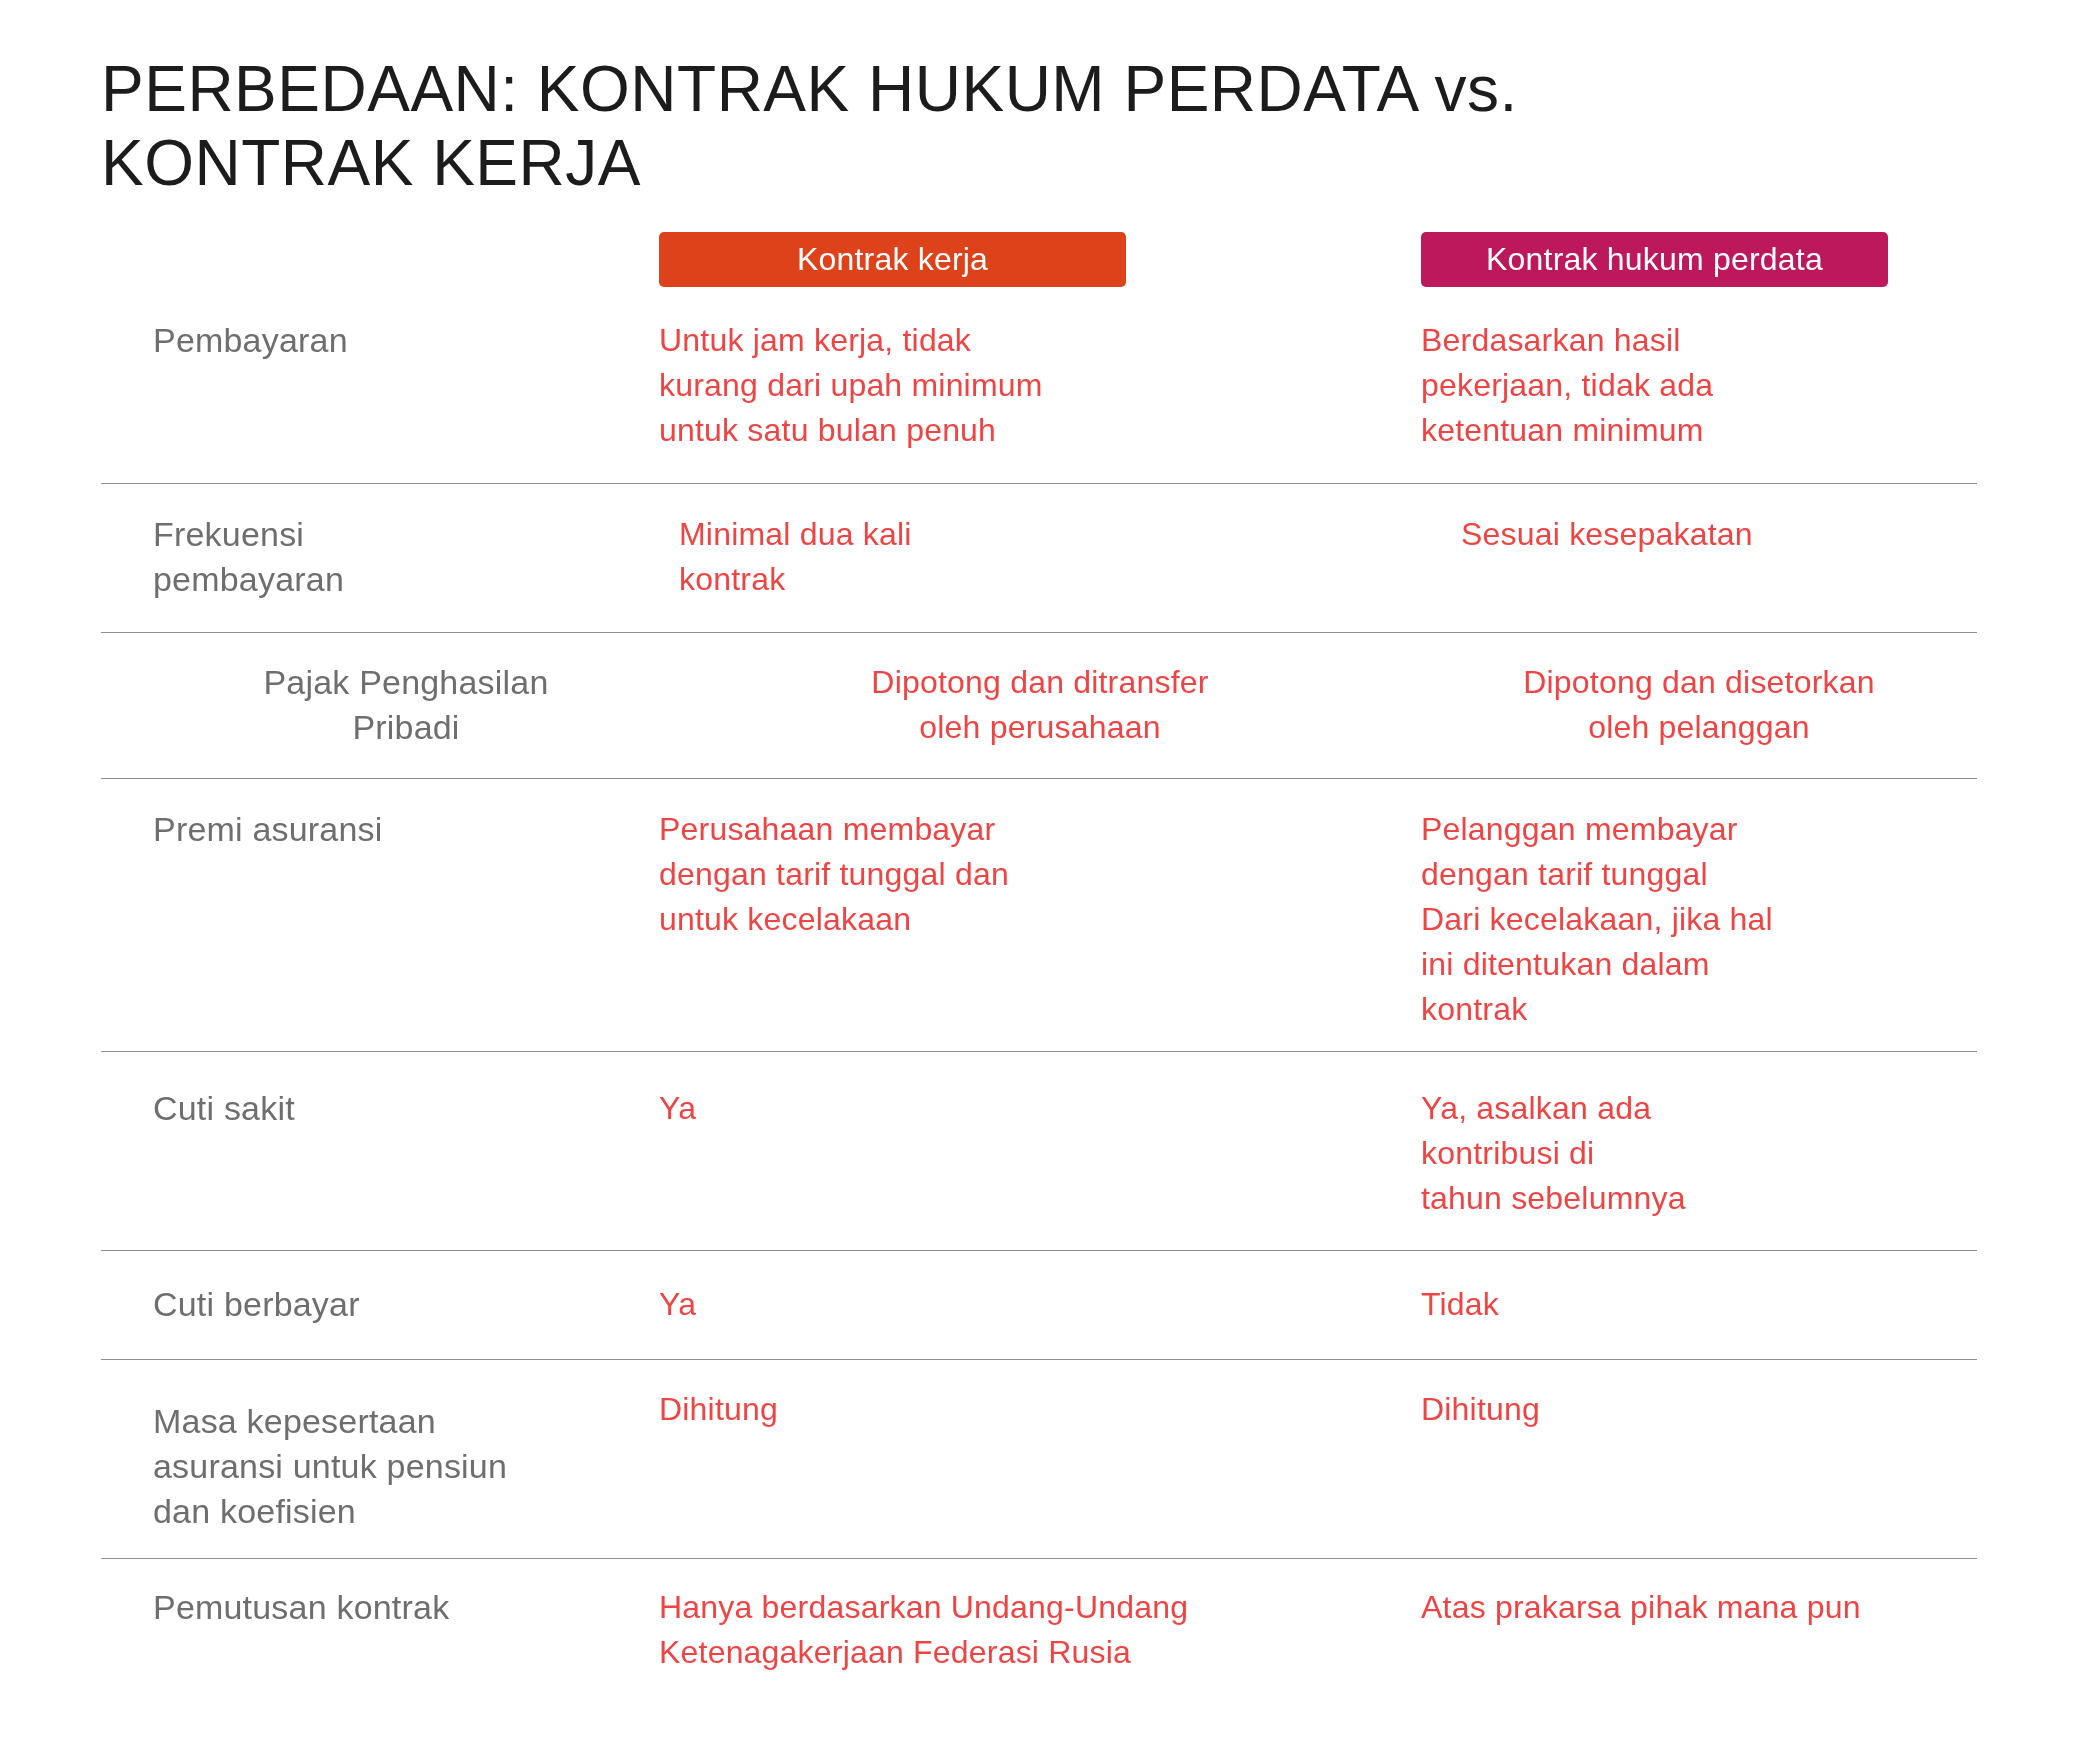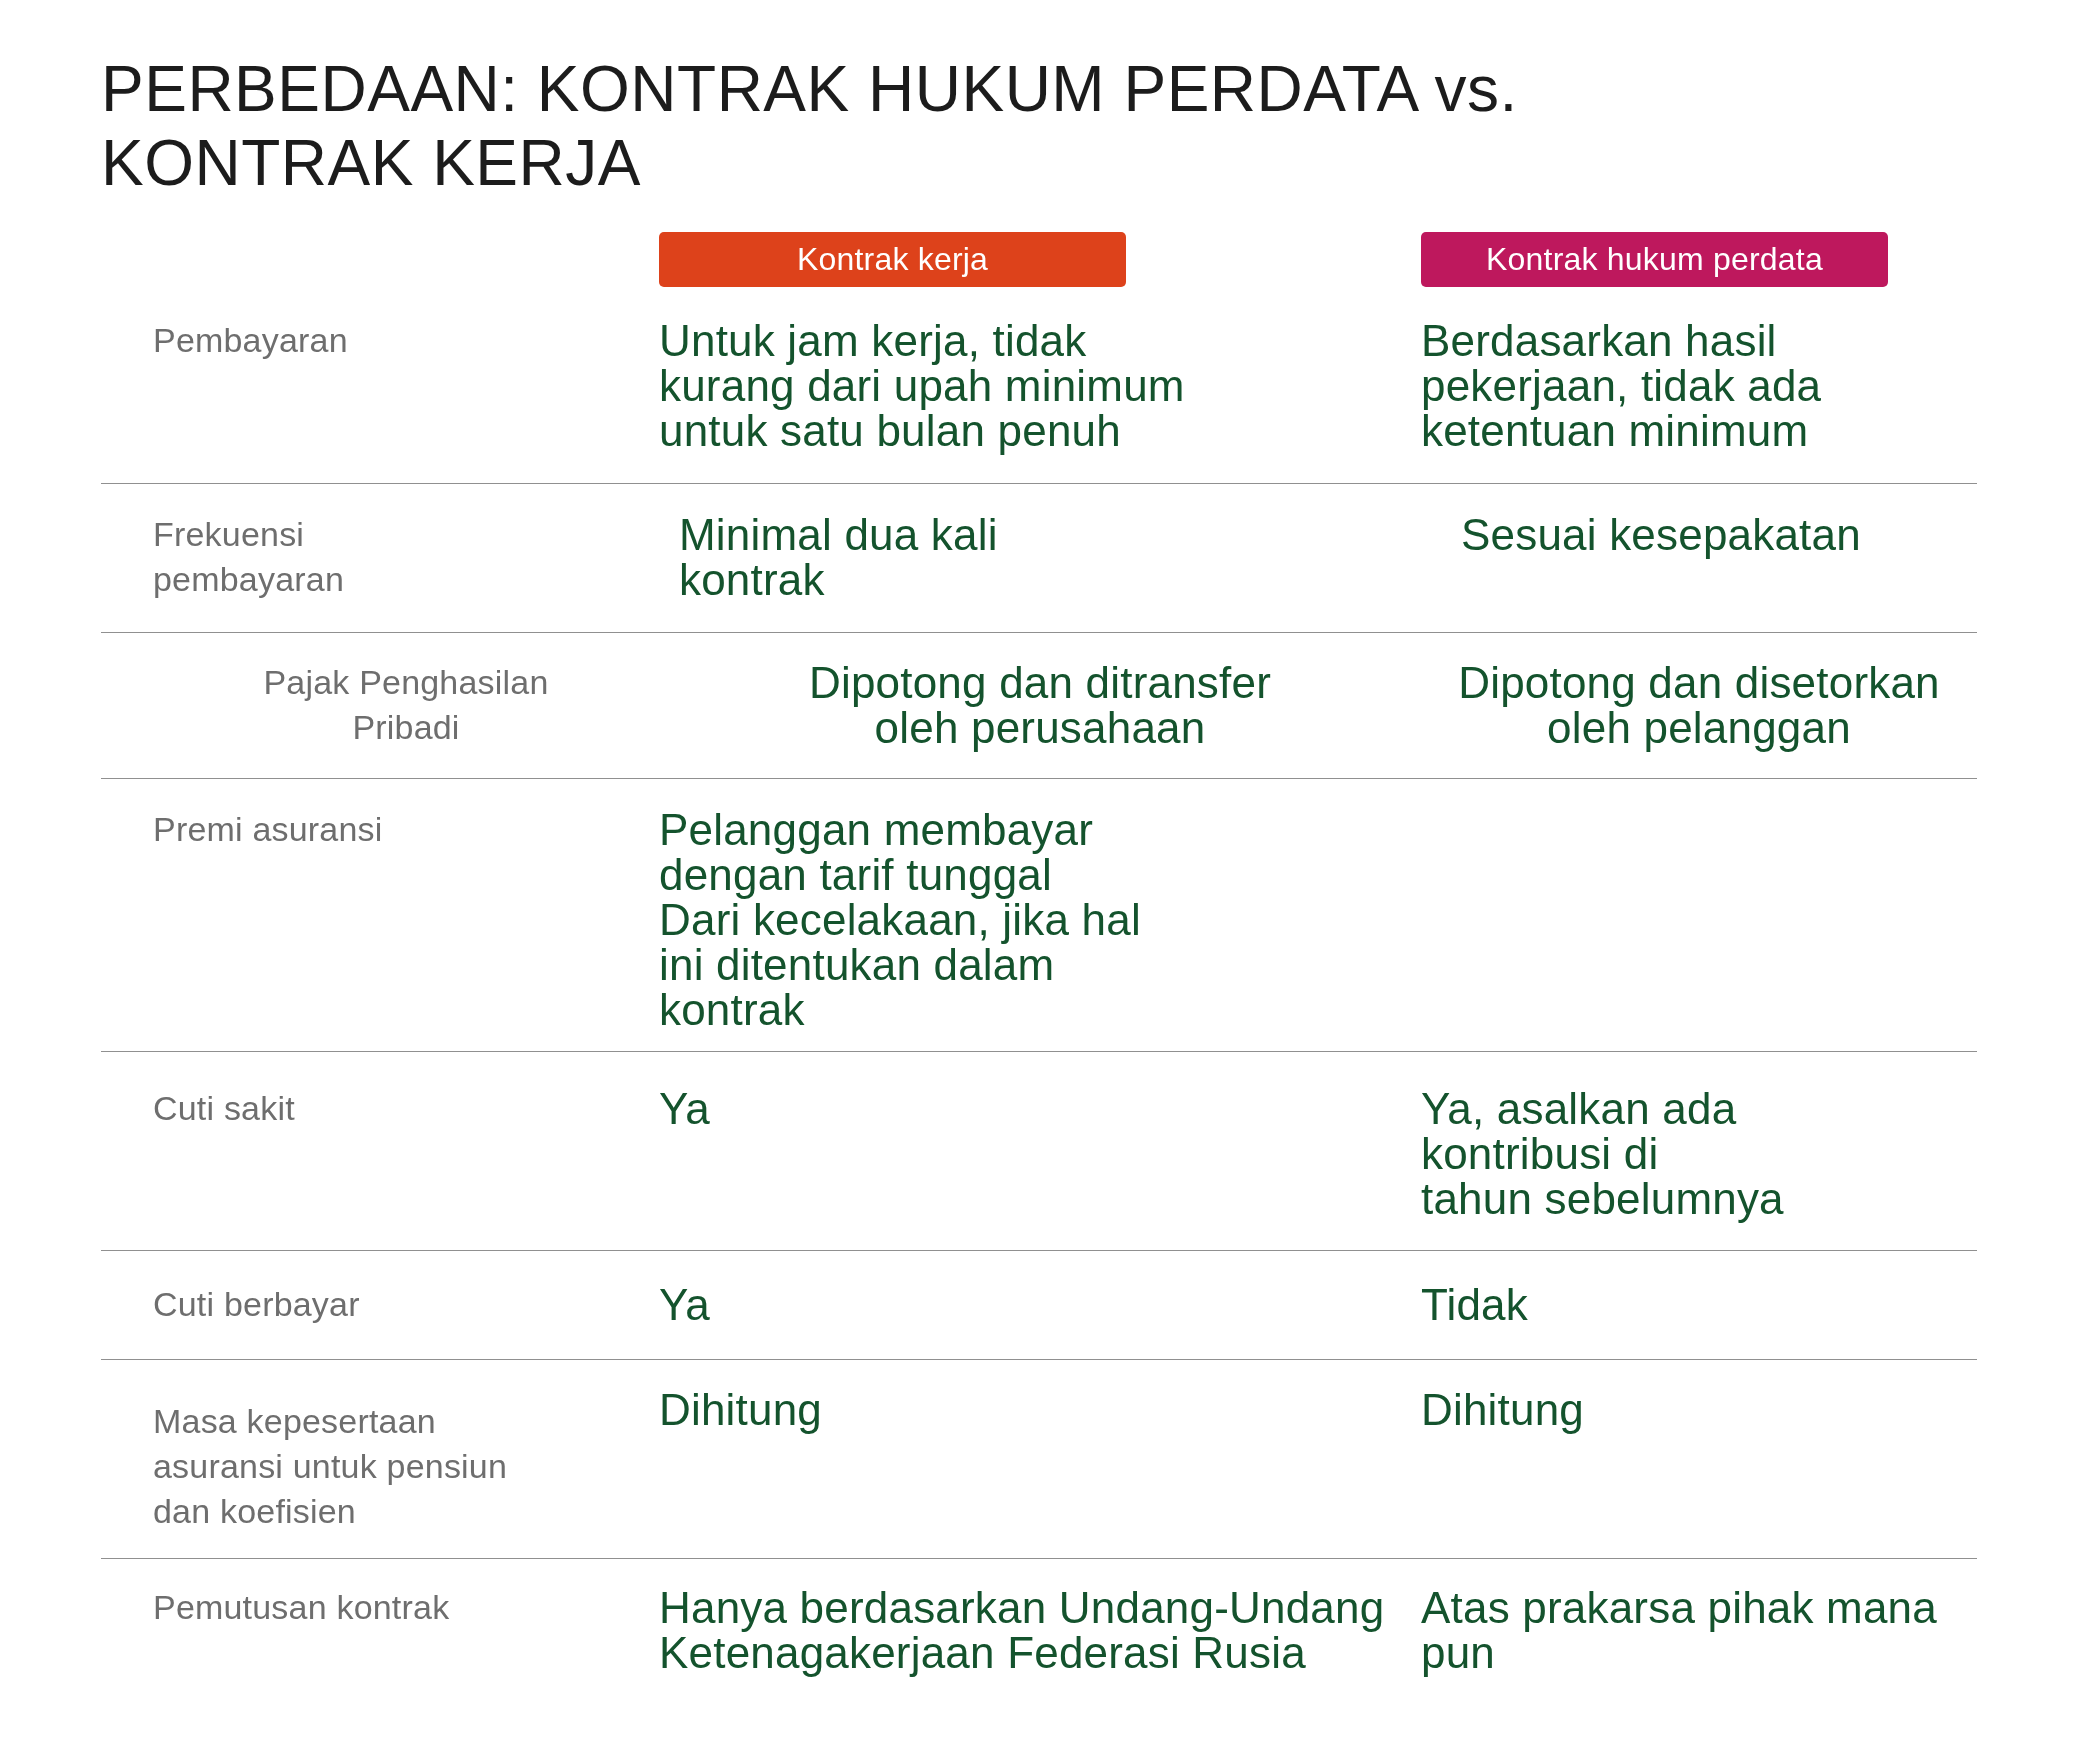--- a/index.html
+++ b/index.html
@@ -46,24 +46,24 @@
     color: #ffffff;
     font-size: 32px;
     letter-spacing: 0.2px;
     white-space: nowrap;
   }
   .row {
     border-top: 1.5px solid #909090;
   }
   .row.first { border-top: none; }
   .cell {
-    font-size: 44px;
+    font-size: 32px;
     line-height: 45px;
     letter-spacing: 0.2px;
-    color: #14532d;
+    color: #ef4444;
     white-space: pre-line;
   }
   .cell.label {
     font-size: 34px;
     color: #6e6e6e;
     padding-left: 52px;
   }
   
   .r1 { padding-top: 31px; padding-bottom: 30px; }
   .r2 { padding-top: 28px; padding-bottom: 29.5px; gap: 20px; }
@@ -112,20 +112,23 @@
       <div class="cell label">Pajak Penghasilan
 Pribadi</div>
       <div class="cell">Dipotong dan ditransfer
 oleh perusahaan</div>
       <div class="cell">Dipotong dan disetorkan
 oleh pelanggan</div>
     </div>
 
     <div class="grid-row row r4">
       <div class="cell label">Premi asuransi</div>
+      <div class="cell">Perusahaan membayar
+dengan tarif tunggal dan
+untuk kecelakaan</div>
       <div class="cell">Pelanggan membayar
 dengan tarif tunggal
 Dari kecelakaan, jika hal
 ini ditentukan dalam
 kontrak</div>
     </div>
 
     <div class="grid-row row r5">
       <div class="cell label">Cuti sakit</div>
       <div class="cell">Ya</div>

